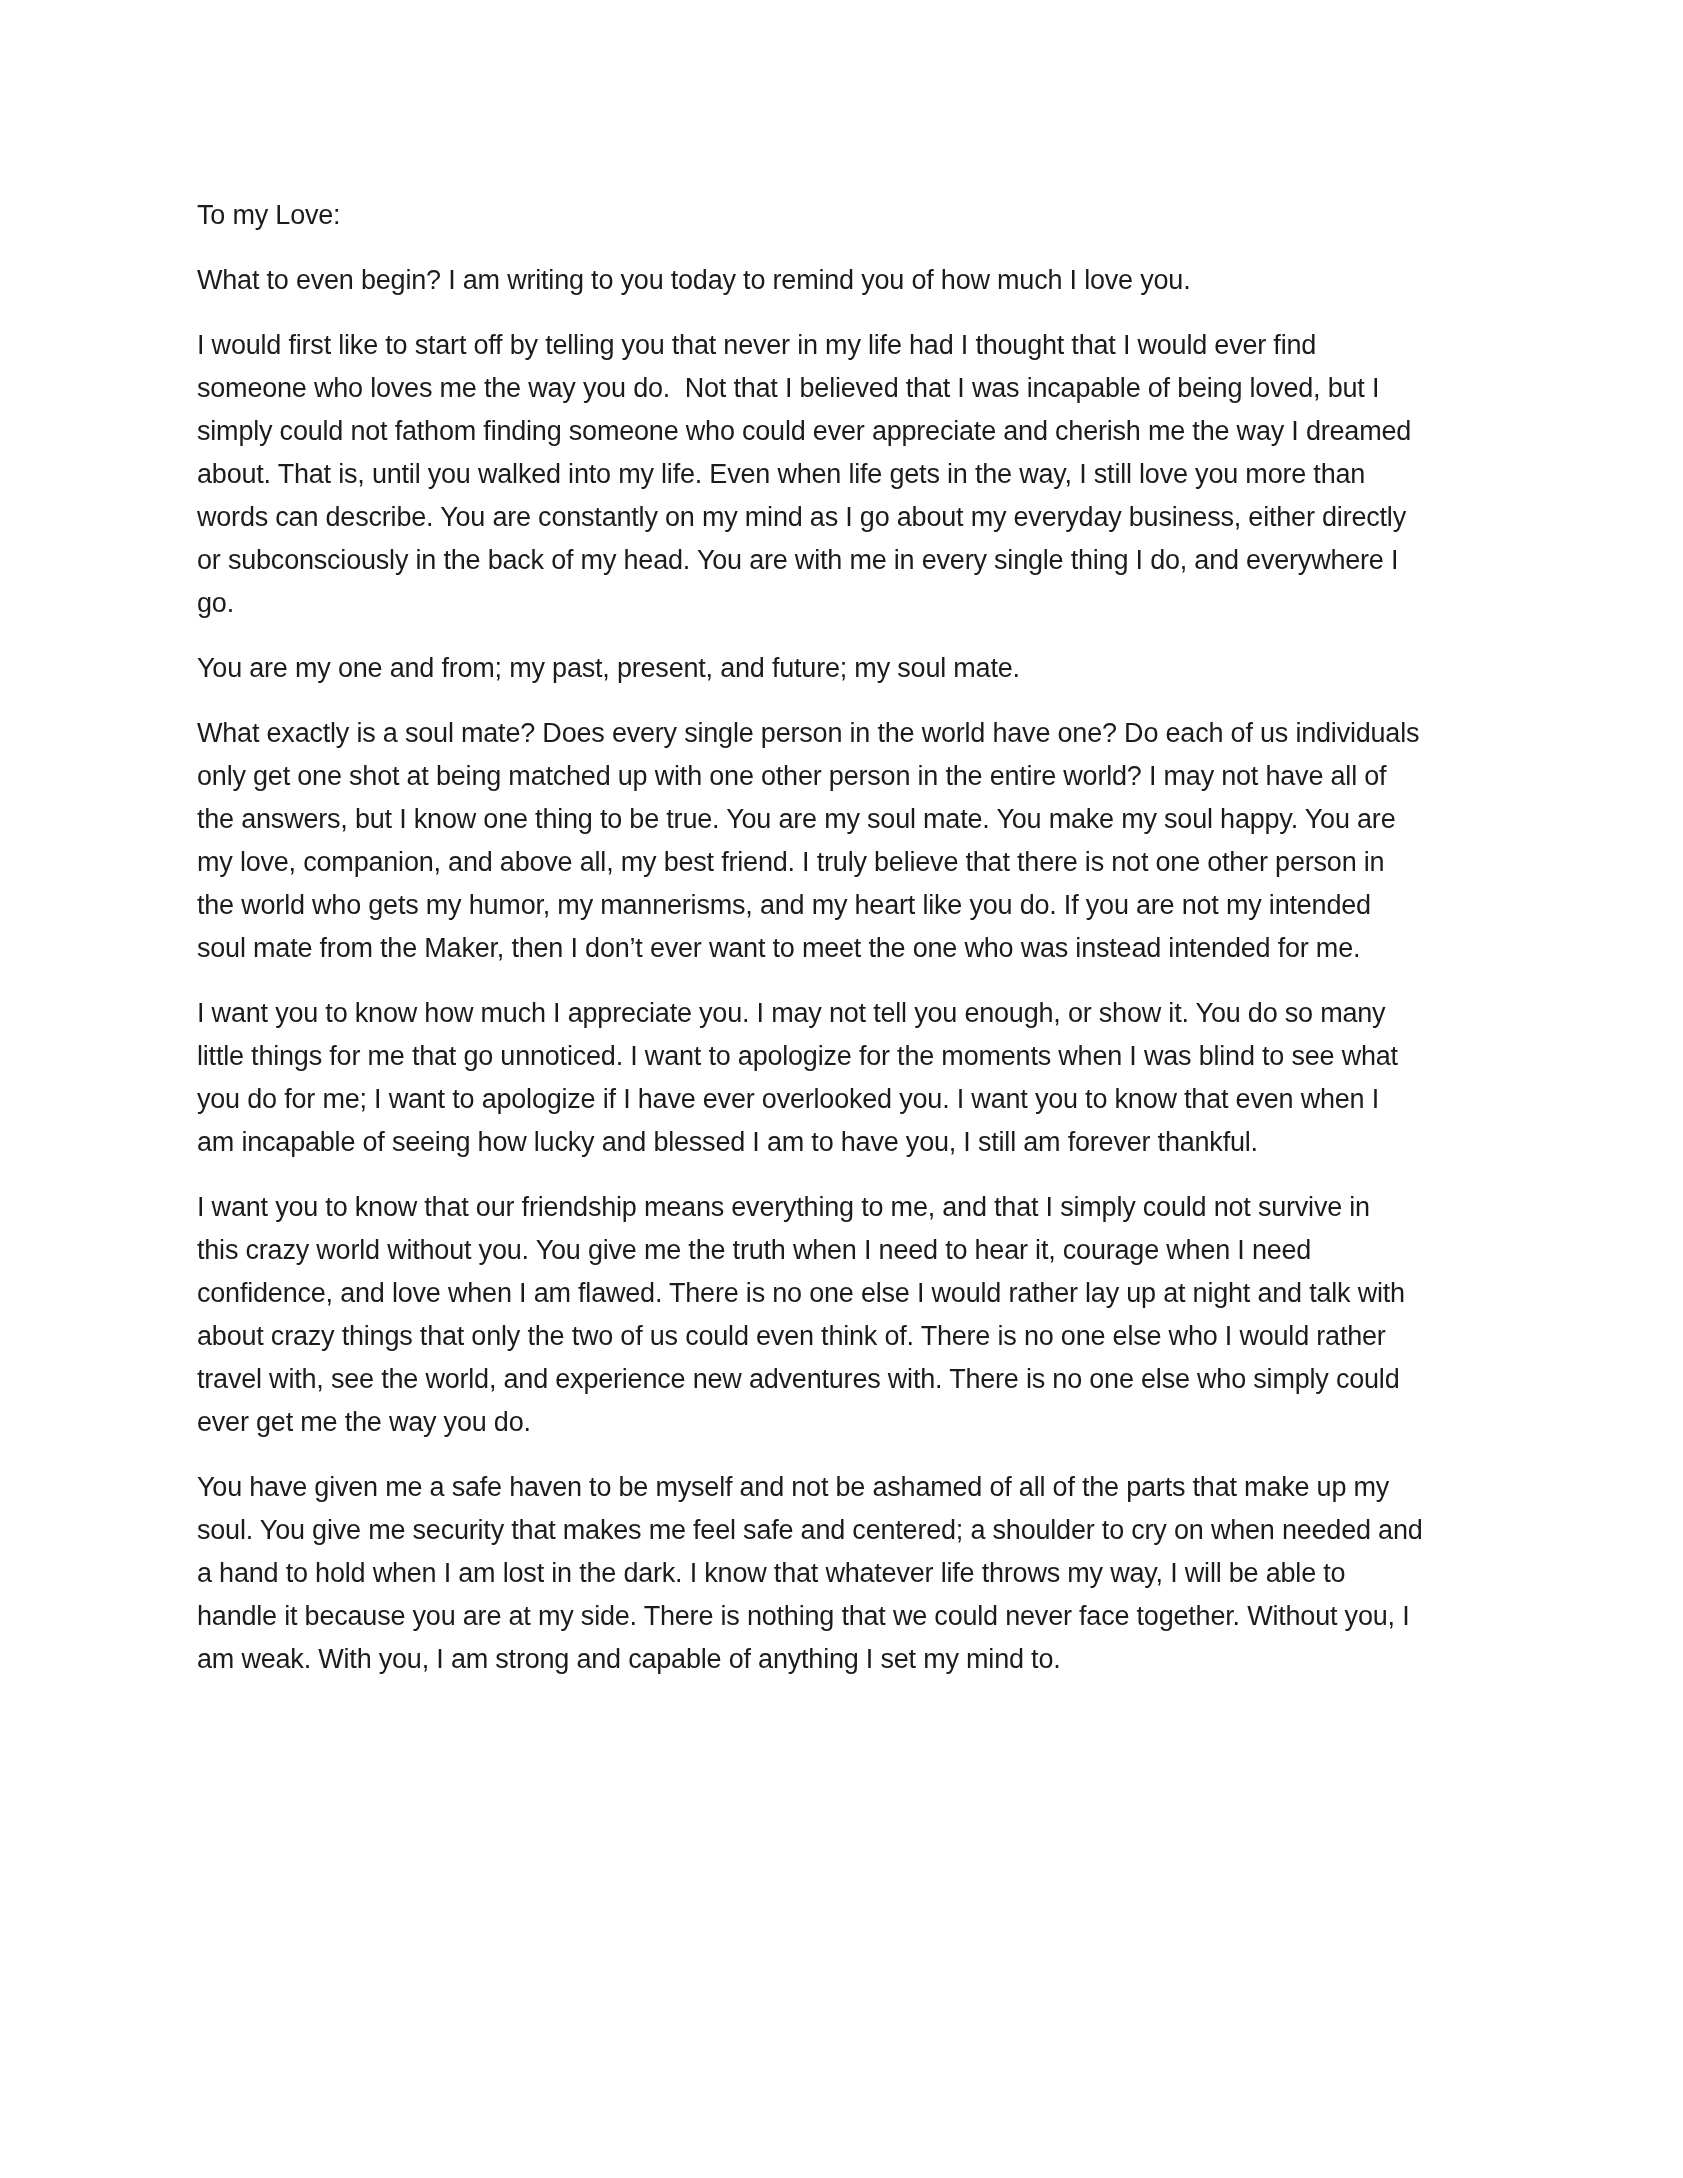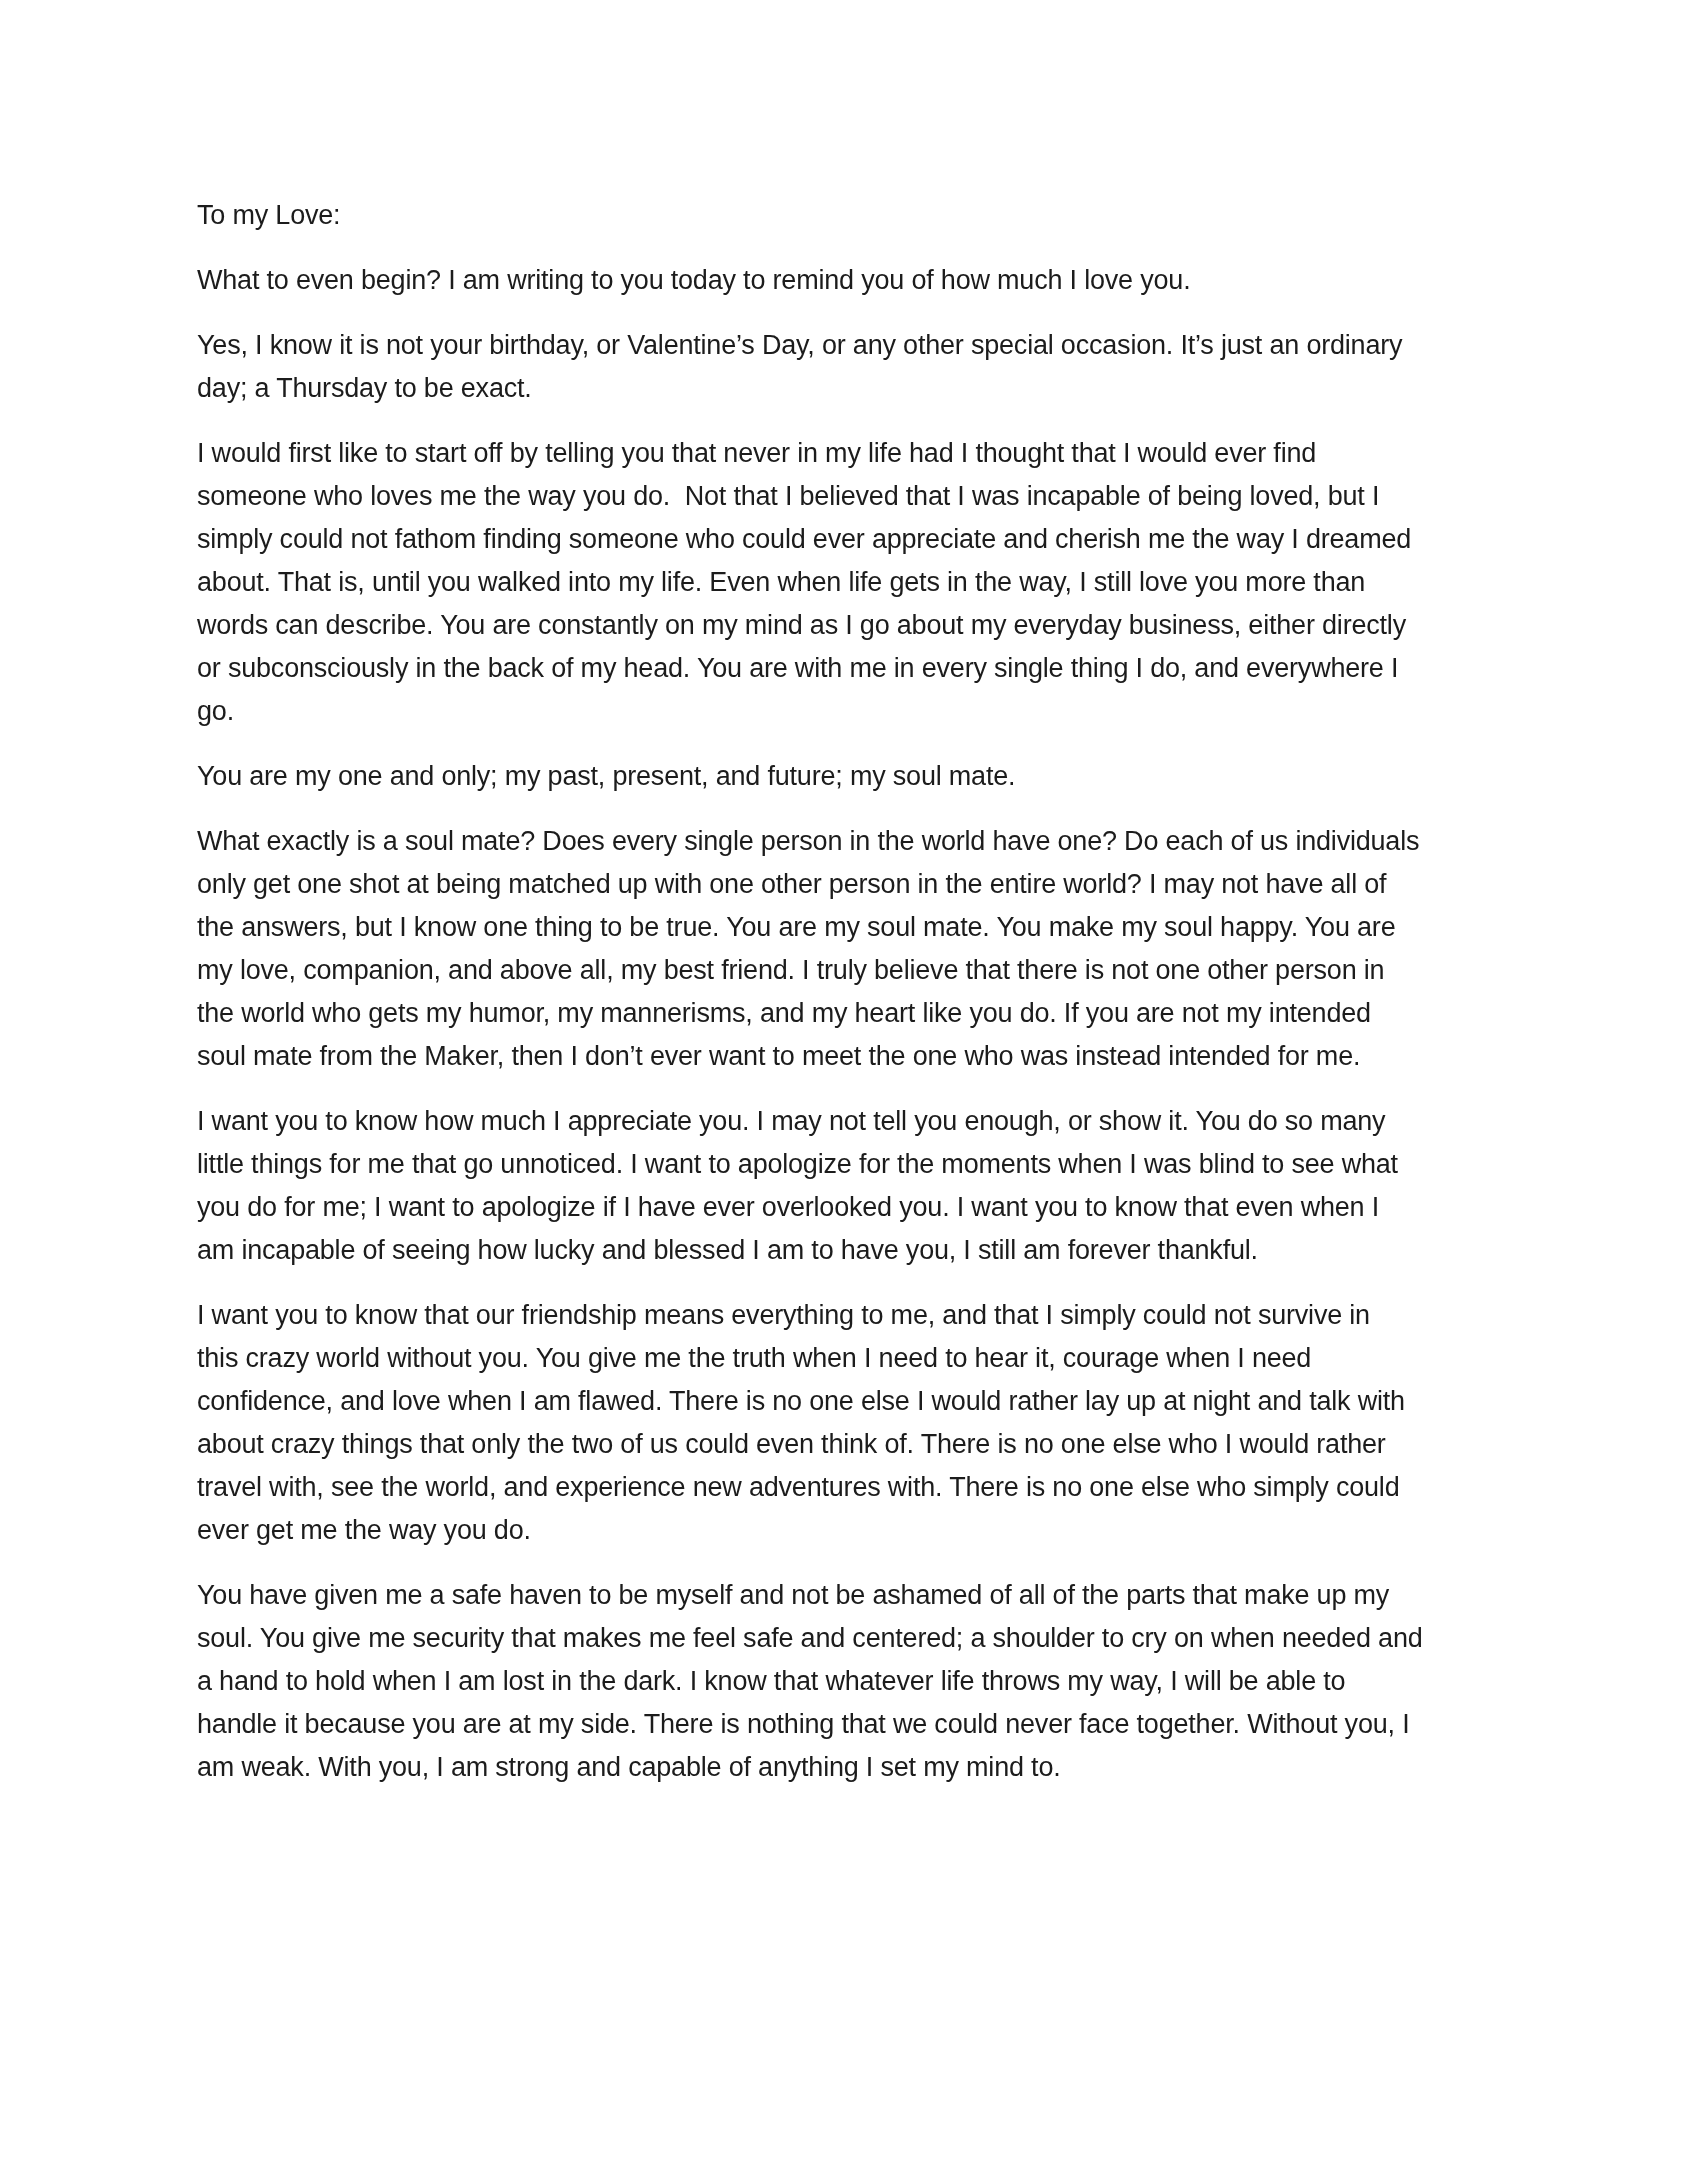--- a/index.html
+++ b/index.html
@@ -32,23 +32,22 @@
   }
 </style>
 </head>
 <body>
 
 <div class="page">
   <div class="letter">
     <p class="para">To my Love:</p>
     <div>
         <p class="para"><span>What to even begin? I am writing to you today to remind you of how much I love you.</span></p>
-        <p class="para"><span>Yes, I know it is not your birthday, or Valentine’s Day, or any other special occasion. It’s just an ordinary</span><br><span>day; a Thursday to be exact.</span></p>
         <p class="para"><span>I would first like to start off by telling you that never in my life had I thought that I would ever find</span><br><span>someone who loves me the way you do.  Not that I believed that I was incapable of being loved, but I</span><br><span>simply could not fathom finding someone who could ever appreciate and cherish me the way I dreamed</span><br><span>about. That is, until you walked into my life. Even when life gets in the way, I still love you more than</span><br><span>words can describe. You are constantly on my mind as I go about my everyday business, either directly</span><br><span>or subconsciously in the back of my head. You are with me in every single thing I do, and everywhere I</span><br><span>go.</span></p>
-        <p class="para"><span>You are my one and only; my past, present, and future; my soul mate.</span></p>
+        <p class="para"><span>You are my one and from; my past, present, and future; my soul mate.</span></p>
         <p class="para"><span>What exactly is a soul mate? Does every single person in the world have one? Do each of us individuals</span><br><span>only get one shot at being matched up with one other person in the entire world? I may not have all of</span><br><span>the answers, but I know one thing to be true. You are my soul mate. You make my soul happy. You are</span><br><span>my love, companion, and above all, my best friend. I truly believe that there is not one other person in</span><br><span>the world who gets my humor, my mannerisms, and my heart like you do. If you are not my intended</span><br><span>soul mate from the Maker, then I don’t ever want to meet the one who was instead intended for me.</span></p>
         <p class="para"><span>I want you to know how much I appreciate you. I may not tell you enough, or show it. You do so many</span><br><span>little things for me that go unnoticed. I want to apologize for the moments when I was blind to see what</span><br><span>you do for me; I want to apologize if I have ever overlooked you. I want you to know that even when I</span><br><span>am incapable of seeing how lucky and blessed I am to have you, I still am forever thankful.</span></p>
         <p class="para"><span>I want you to know that our friendship means everything to me, and that I simply could not survive in</span><br><span>this crazy world without you. You give me the truth when I need to hear it, courage when I need</span><br><span>confidence, and love when I am flawed. There is no one else I would rather lay up at night and talk with</span><br><span>about crazy things that only the two of us could even think of. There is no one else who I would rather</span><br><span>travel with, see the world, and experience new adventures with. There is no one else who simply could</span><br><span>ever get me the way you do.</span></p>
         <p class="para"><span>You have given me a safe haven to be myself and not be ashamed of all of the parts that make up my</span><br><span>soul. You give me security that makes me feel safe and centered; a shoulder to cry on when needed and</span><br><span>a hand to hold when I am lost in the dark. I know that whatever life throws my way, I will be able to</span><br><span>handle it because you are at my side. There is nothing that we could never face together. Without you, I</span><br><span>am weak. With you, I am strong and capable of anything I set my mind to.</span></p>
         <p class="para"><br><br></p>
       </div>
   </div>
 </div>
 
 

